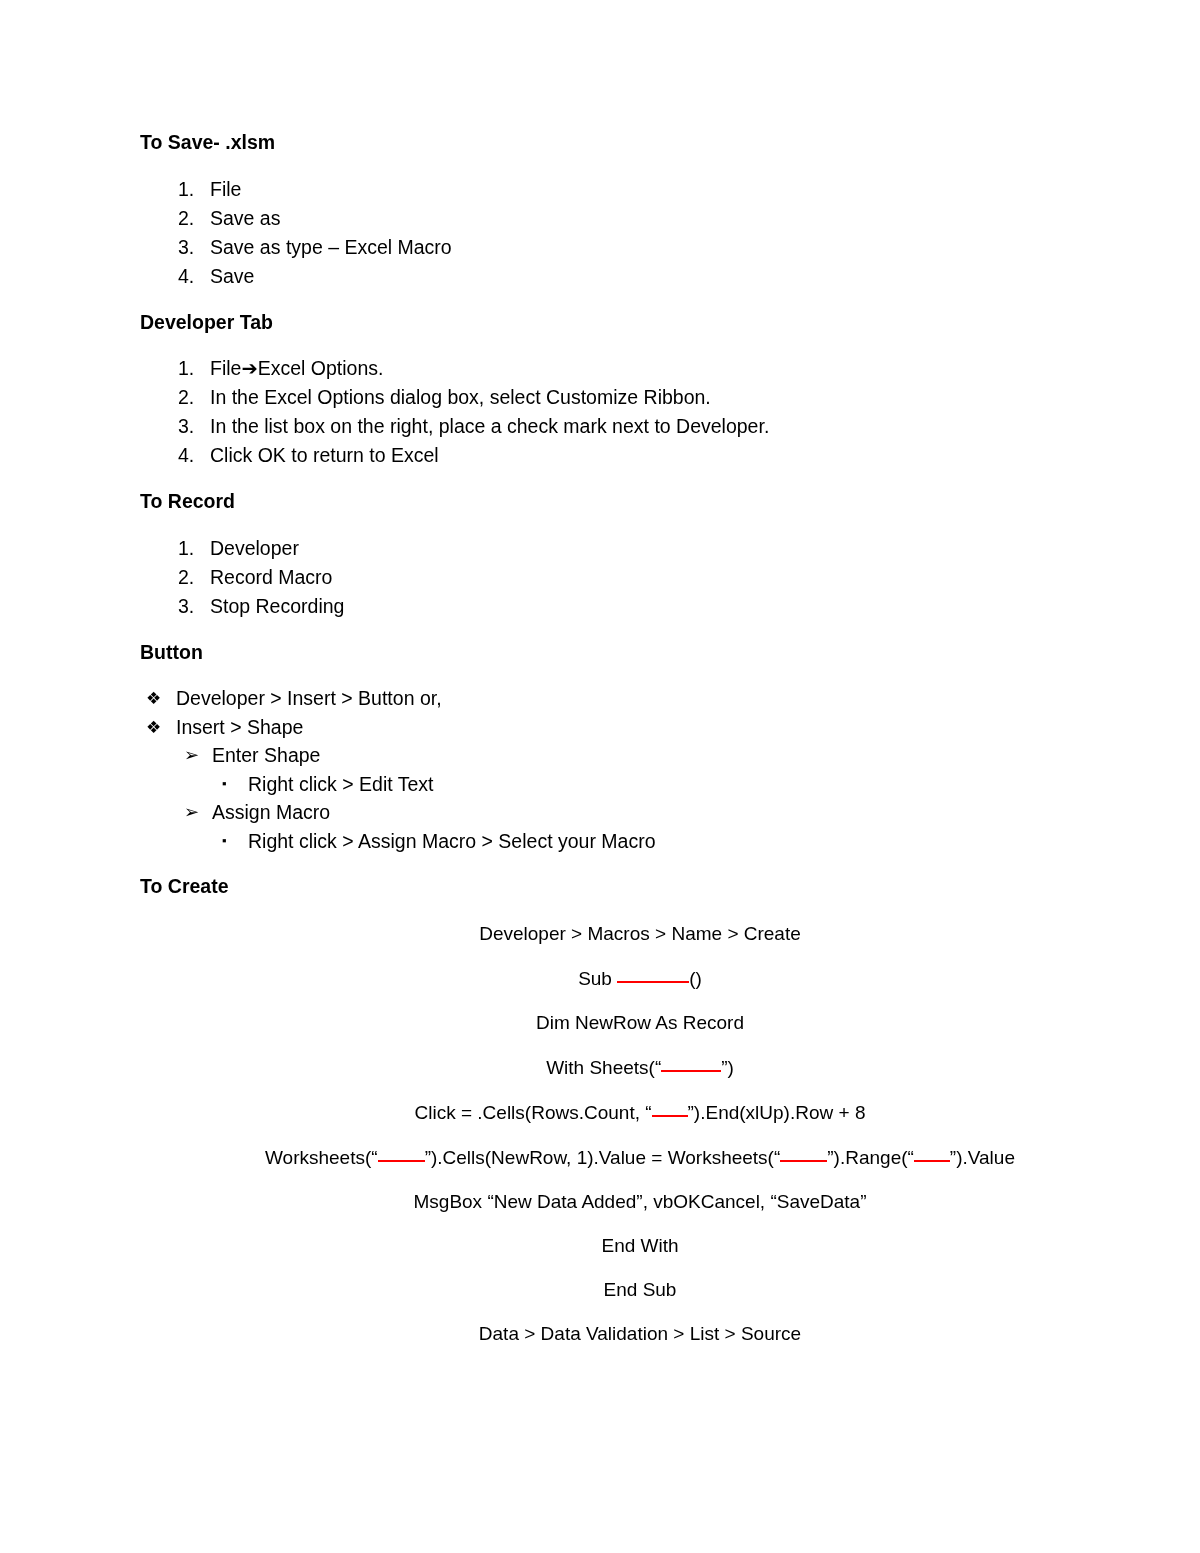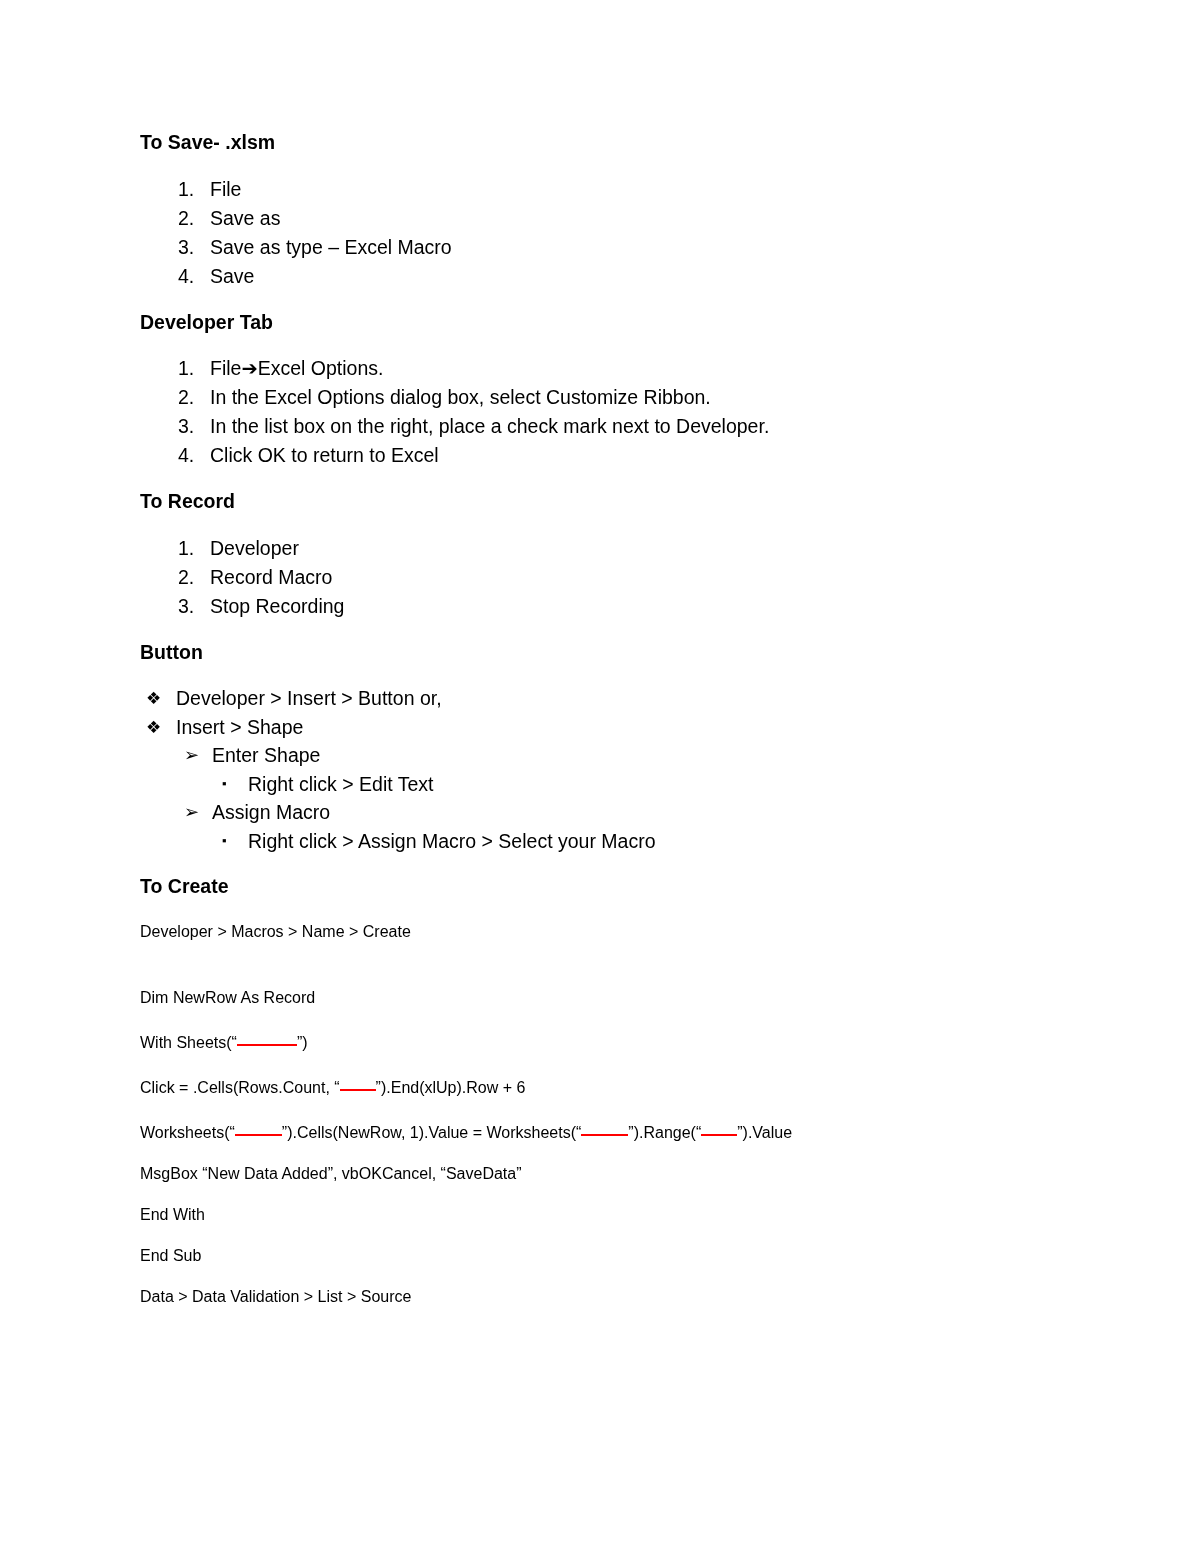--- a/index.html
+++ b/index.html
@@ -104,23 +104,24 @@
     left: 82px;
     top: 1px;
     font-size: 13px;
     line-height: 1.3;
   }
 
   
   .para {
     margin: 0 0 0 0;
     padding: 0;
-    font-size: 16px;
+    font-size: 19px;
     line-height: 1.0;
     white-space: pre-wrap;
+    text-align: center;
   }
   .para-gap {
     height: 25px;
   }
 
   
   .blank {
     display: inline-block;
     border-bottom: 2.2px solid #FF0000;
     vertical-align: 2px;
@@ -210,29 +211,30 @@
 
     <div class="section-gap"></div>
 
     <div class="h-block">
       <span class="heading">To Create</span>
     </div>
 
     <p class="para">Developer &gt; Macros &gt; Name &gt; Create</p>
     <div class="para-gap"></div>
 
+    <p class="para"><span>Sub </span><span class="blank w-xl"></span><span>()</span></p>
     <div class="para-gap"></div>
 
     <p class="para">Dim NewRow As Record</p>
     <div class="para-gap"></div>
 
     <p class="para"><span>With Sheets(“</span><span class="blank w-lg"></span><span>”)</span></p>
     <div class="para-gap"></div>
 
-    <p class="para"><span>Click = .Cells(Rows.Count, “</span><span class="blank w-sm"></span><span>”).End(xlUp).Row + 6</span></p>
+    <p class="para"><span>Click = .Cells(Rows.Count, “</span><span class="blank w-sm"></span><span>”).End(xlUp).Row + 8</span></p>
     <div class="para-gap"></div>
 
     <p class="para"><span>Worksheets(“</span><span class="blank w-md"></span><span>”).Cells(NewRow, 1).Value = Worksheets(“</span><span class="blank w-md"></span><span>”).Range(“</span><span class="blank w-sm"></span><span>”).Value</span></p>
     <div class="para-gap"></div>
 
     <p class="para">MsgBox “New Data Added”, vbOKCancel, “SaveData”</p>
     <div class="para-gap"></div>
 
     <p class="para">End With</p>
     <div class="para-gap"></div>

